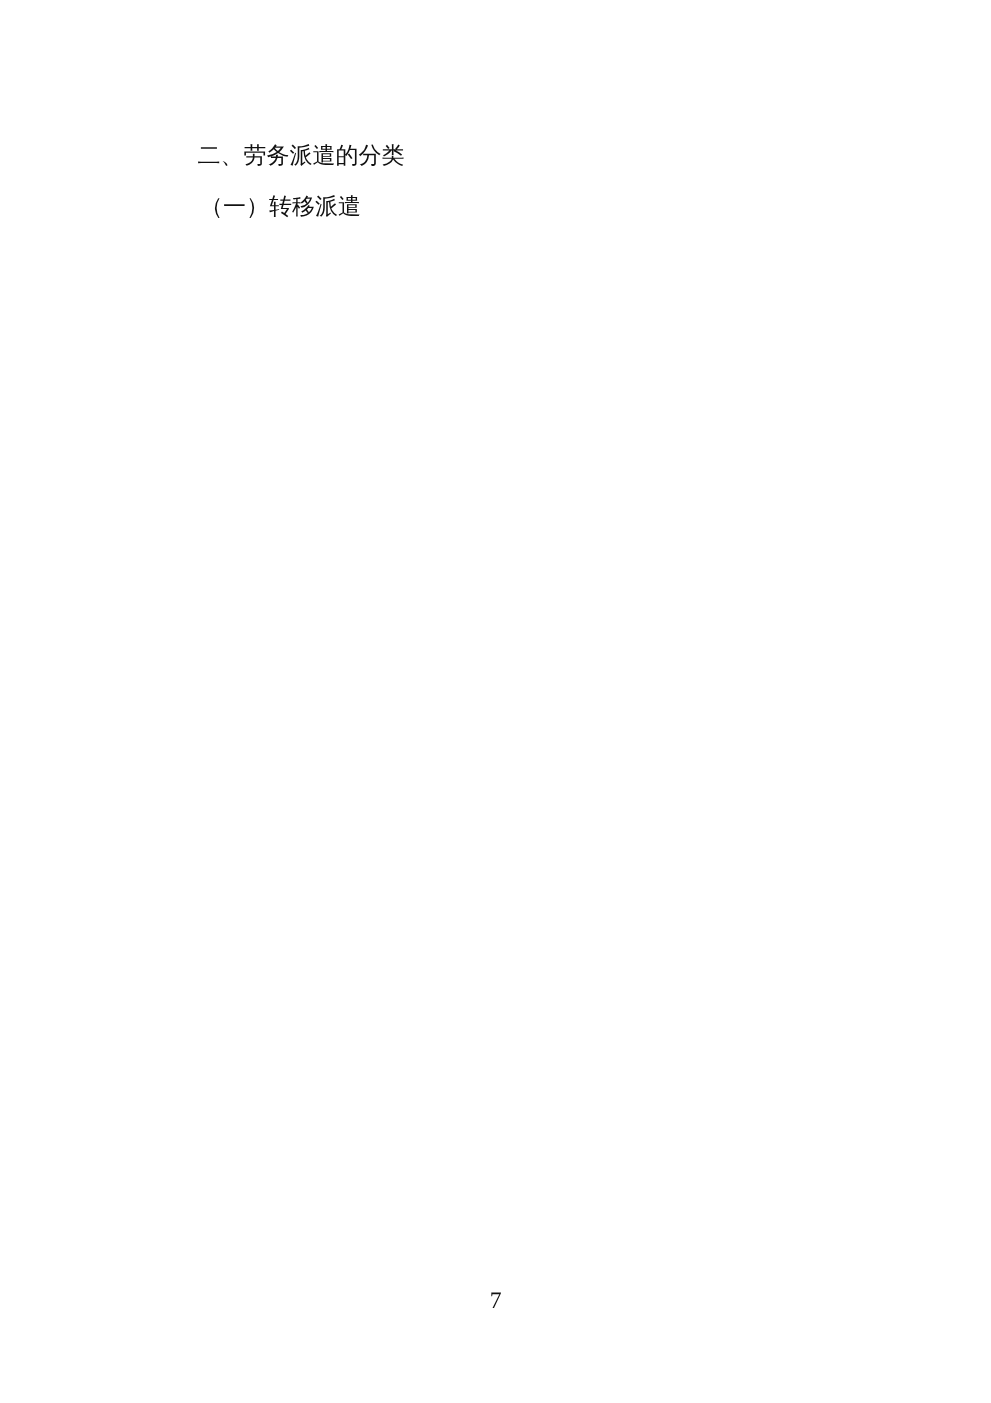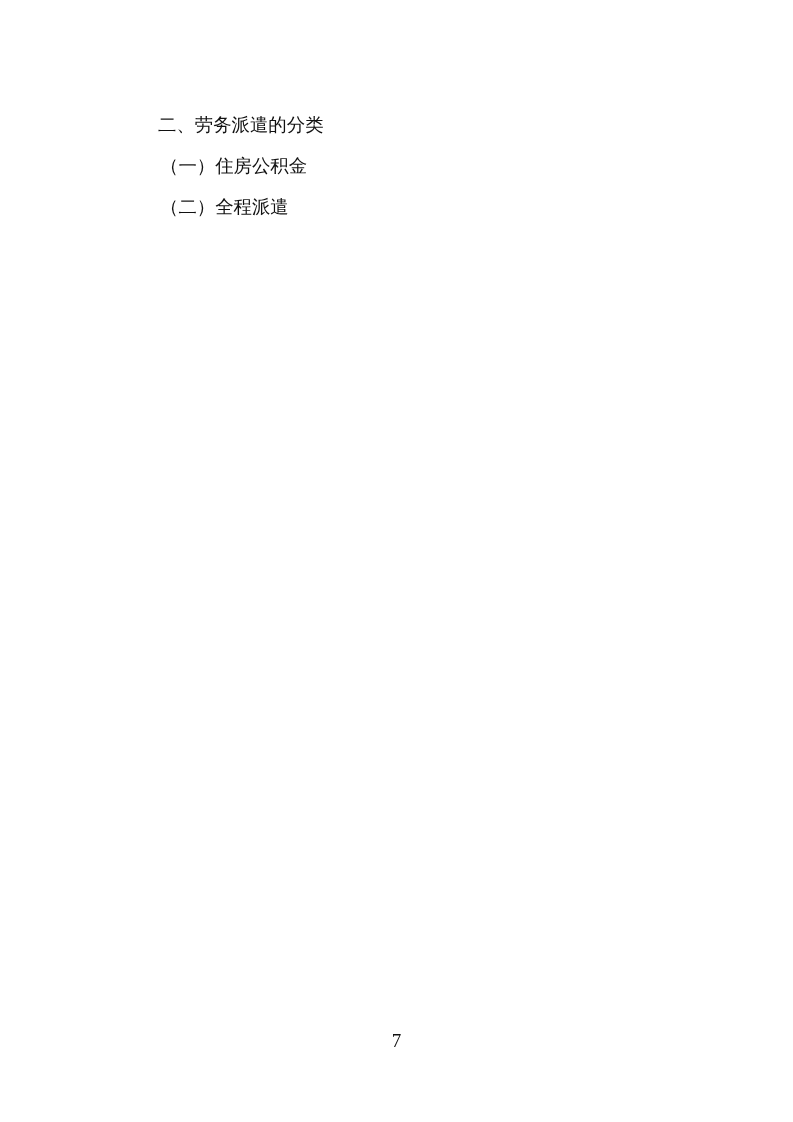--- a/index.html
+++ b/index.html
@@ -21,20 +21,19 @@
     font-family: "Liberation Serif", "DejaVu Serif", serif; font-size: 19px; color: #111111;
   }
 </style>
 </head>
 <body>
 
 <div class="page">
   <div class="content">
     <p class="heading">二、劳务派遣的分类</p>
 
-    <p class="sub">（一）住房公积金</p>
+    <p class="sub">（一）转移派遣</p>
 
-    <p class="sub">（二）全程派遣</p>
 
   </div>
 
   <div class="page-number">7</div>
 </div>
 
 </body></html>

